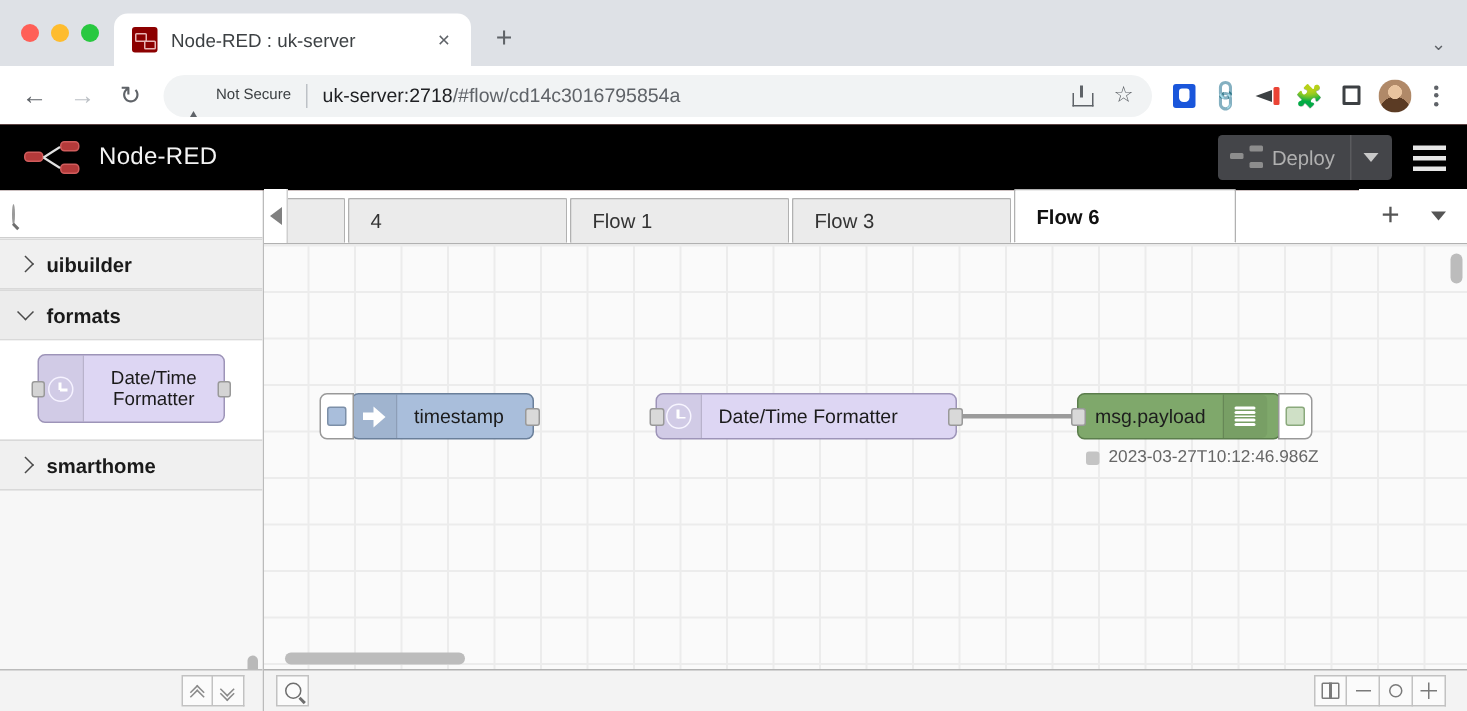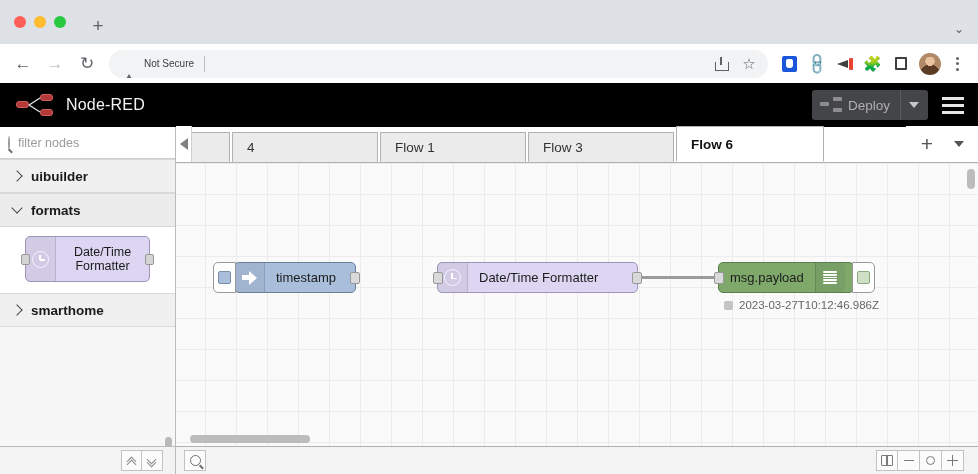--- a/index.html
+++ b/index.html
@@ -625,37 +625,43 @@
 
 <div class="browser">
 
   <div class="tabstrip">
     <div class="traffic">
       <span class="dot red"></span>
       <span class="dot yellow"></span>
       <span class="dot green"></span>
     </div>
 
+    <div class="btab">
+      <span class="favicon"></span>
+      <span class="btab-title">Node-RED : uk-server</span>
+      <span class="btab-close">×</span>
+    </div>
 
     <div class="newtab">+</div>
 
     <div class="tabstrip-right">⌄</div>
   </div>
 
   <div class="toolbar">
     <div class="navbtn">←</div>
     <div class="navbtn disabled">→</div>
     <div class="navbtn">↻</div>
 
     <div class="omnibox">
       <span class="warn-ico">
         <span class="tri-warn"></span>
       </span>
       <span class="not-secure">Not Secure</span>
       <span class="omni-sep"></span>
+      <span class="url"><span>uk-server:2718</span><span class="dim">/#flow/cd14c3016795854a</span></span>
       <span class="omni-right">
         <span class="omni-ico">
             <span class="share-glyph"></span>
           </span>
         <span class="omni-ico">
             <span class="star-glyph">☆</span>
           </span>
       </span>
     </div>
 
@@ -718,21 +724,20 @@
             <i></i>
           </div>
       </div>
     </div>
 
     <div class="nr-body">
 
       <div class="palette">
         <div class="palette-search">
           <span class="ps-ico"><span class="search-glyph" style="width:9px;height:9px;border-width:1.5px;border-color:#9a9a9a"></span></span>
-          <input class="ps-input" value="" placeholder="filter nodes" style="">
         </div>
 
         <div class="palette-scroll">
 
 
           <div class="cat-header">
             <span class="chev"></span>
             <span>uibuilder</span>
           </div>
 

